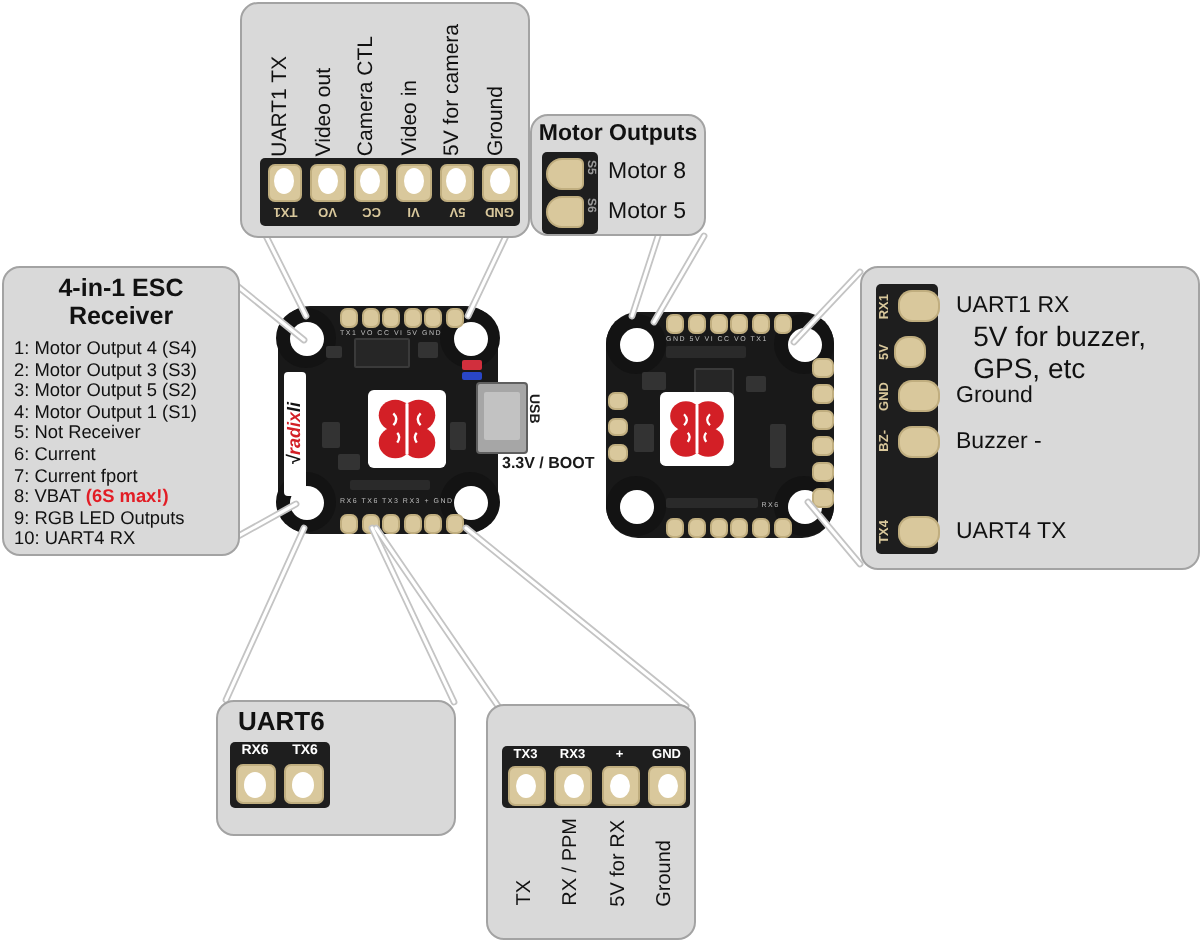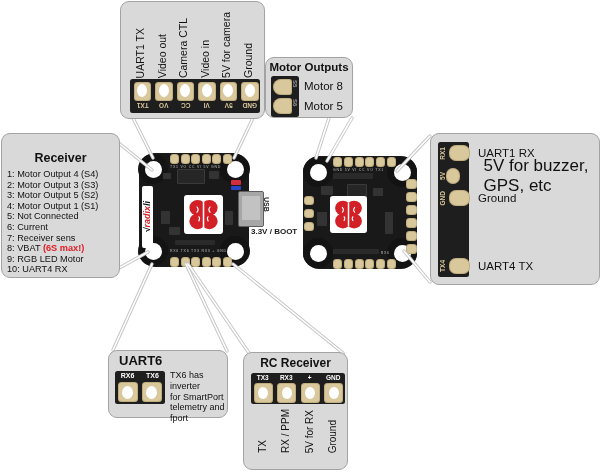--- a/index.html
+++ b/index.html
@@ -240,79 +240,80 @@
       <div class="pad" style="left:1.5px; top:2.5px; width:19px; height:16px; border-radius:8px 3px 3px 8px;"></div>
       <div class="pad" style="left:1.5px; top:22px;  width:19px; height:16px; border-radius:8px 3px 3px 8px;"></div>
       <span class="abs vdown" style="left:21px; top:3.5px; font-size:6px; font-weight:bold; color:#9a9a9a;">S5</span>
       <span class="abs vdown" style="left:21px; top:23px;  font-size:6px; font-weight:bold; color:#9a9a9a;">S6</span>
     </div>
     <div class="abs" style="left:38px; top:22px; font-size:11.5px;">Motor 8</div>
     <div class="abs" style="left:38px; top:42px; font-size:11.5px;">Motor 5</div>
   </div>
 
   <div class="callout" style="left:1px; top:133px; width:119px; height:145px;">
+    <div class="abs" style="left:0; top:3px;  width:100%; text-align:center; font-size:12.5px; font-weight:bold;">4-in-1 ESC</div>
     <div class="abs" style="left:0; top:17px; width:100%; text-align:center; font-size:12.5px; font-weight:bold;">Receiver</div>
     <div class="abs" style="left:5px; top:35px; font-size:9.2px; line-height:10.6px;">
       <div>1: Motor Output 4 (S4)</div>
       <div>2: Motor Output 3 (S3)</div>
       <div>3: Motor Output 5 (S2)</div>
       <div>4: Motor Output 1 (S1)</div>
-      <div>5: Not Connected</div>
+      <div>5: Not Receiver</div>
       <div>6: Current</div>
-      <div>7: Receiver sens</div>
+      <div>7: Current fport</div>
       <div><span>8: VBAT </span><span class="warn">(6S max!)</span></div>
-      <div>9: RGB LED Motor</div>
+      <div>9: RGB LED Outputs</div>
       <div>10: UART4 RX</div>
     </div>
   </div>
 
   <div class="callout" style="left:430px; top:133px; width:170px; height:152px;">
     <div class="strip" style="left:7px; top:8px; width:31px; height:135px;"></div>
     <div class="abs" style="left:7px; top:8px;     width:160px; height:22.5px; display:flex; align-items:center;">
       <span class="vtext padlabel" style="font-size:6.5px; width:10px; margin-left:1px; text-align:center;">RX1</span>
       <span class="pad" style="position:static; display:block; width:21px; height:16px; border-radius:7px;"></span>
       <span style="margin-left:8px; font-size:11.5px;">UART1 RX</span>
     </div>
     <div class="abs" style="left:7px; top:30.5px;  width:160px; height:22.5px; display:flex; align-items:center;">
       <span class="vtext padlabel" style="font-size:6.5px; width:10px; margin-left:1px; text-align:center;">5V</span>
       <span class="pad" style="position:static; display:block; width:21px; height:16px; border-radius:7px;"></span>
-      <span style="margin-left:24px; font-size:17px;">5V for buzzer, GPS, etc</span>
+      <span style="margin-left:24px; font-size:14px;">5V for buzzer, GPS, etc</span>
     </div>
     <div class="abs" style="left:7px; top:53px;    width:160px; height:22.5px; display:flex; align-items:center;">
       <span class="vtext padlabel" style="font-size:6.5px; width:10px; margin-left:1px; text-align:center;">GND</span>
       <span class="pad" style="position:static; display:block; width:21px; height:16px; border-radius:7px;"></span>
       <span style="margin-left:8px; font-size:11.5px;">Ground</span>
+    </div>
+    <div class="abs" style="left:7px; top:75.5px;  width:160px; height:22.5px; display:flex; align-items:center;">
+      <span class="vtext padlabel" style="font-size:6.5px; width:10px; margin-left:1px; text-align:center;">BZ-</span>
+      <span class="pad" style="position:static; display:block; width:21px; height:16px; border-radius:7px;"></span>
+      <span style="margin-left:8px; font-size:11.5px;">Buzzer -</span>
     </div>
     <div class="abs" style="left:7px; top:120.5px; width:160px; height:22.5px; display:flex; align-items:center;">
       <span class="vtext padlabel" style="font-size:6.5px; width:10px; margin-left:1px; text-align:center;">TX4</span>
       <span class="pad" style="position:static; display:block; width:21px; height:16px; border-radius:7px;"></span>
       <span style="margin-left:8px; font-size:11.5px;">UART4 TX</span>
     </div>
   </div>
 
   <div class="callout" style="left:108px; top:350px; width:120px; height:68px;">
     <div class="abs" style="left:10px; top:2px; font-size:13px; font-weight:bold;">UART6</div>
     <div class="strip" style="left:6px; top:20px; width:50px; height:33px;">
       <span class="abs whitelabel" style="left:0;    top:1px; width:25px; text-align:center; font-size:7px;">RX6</span>
       <span class="abs whitelabel" style="left:25px; top:1px; width:25px; text-align:center; font-size:7px;">TX6</span>
       <div class="pad" style="left:2.5px; top:10.5px; width:20px; height:20px;">
           <div class="hole" style="left:4.5px; top:4px; width:11px; height:13px;"></div>
         </div>
       <div class="pad" style="left:26.5px; top:10.5px; width:20px; height:20px;">
           <div class="hole" style="left:4.5px; top:4px; width:11px; height:13px;"></div>
         </div>
     </div>
-    <div class="abs note" style="left:61px; top:19px; font-size:9px; line-height:10.8px;">TX6 has inverter
-for SmartPort
-telemetry and
-fport</div>
   </div>
 
   <div class="callout" style="left:243px; top:352px; width:105px; height:118px;">
-    <div class="abs" style="left:0; top:3px; width:100%; text-align:center; font-size:12px; font-weight:bold;">RC Receiver</div>
     <div class="strip" style="left:7px; top:20px; width:94px; height:31px;">
       <span class="abs whitelabel" style="left:0;      top:1px; width:23.5px; text-align:center; font-size:6.5px;">TX3</span>
       <span class="abs whitelabel" style="left:23.5px; top:1px; width:23.5px; text-align:center; font-size:6.5px;">RX3</span>
       <span class="abs whitelabel" style="left:47px;   top:1px; width:23.5px; text-align:center; font-size:6.5px;">+</span>
       <span class="abs whitelabel" style="left:70.5px; top:1px; width:23.5px; text-align:center; font-size:6.5px;">GND</span>
       <div class="pad" style="left:2.5px;  top:9.5px; width:19px; height:20px;">
           <div class="hole" style="left:4.5px; top:4px; width:10px; height:12px;"></div>
         </div>
       <div class="pad" style="left:26px;   top:9.5px; width:19px; height:20px;">
           <div class="hole" style="left:4.5px; top:4px; width:10px; height:12px;"></div>

